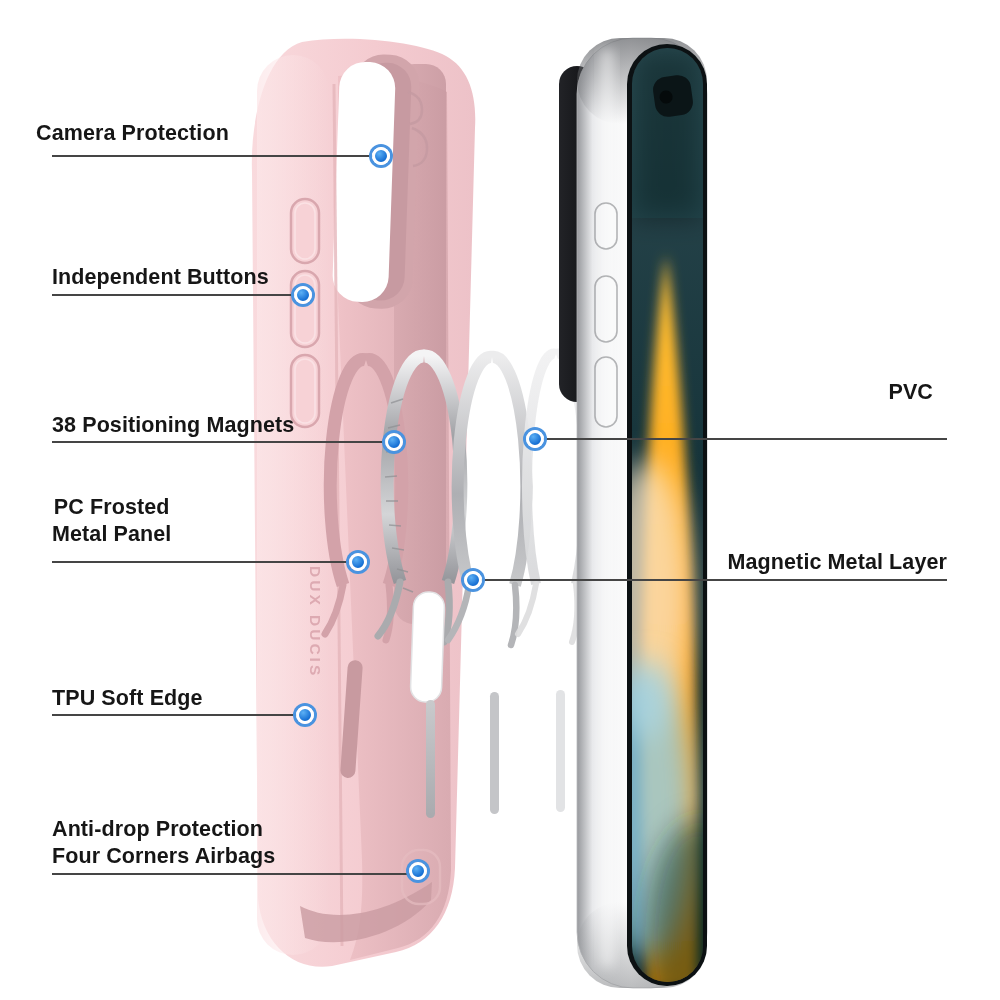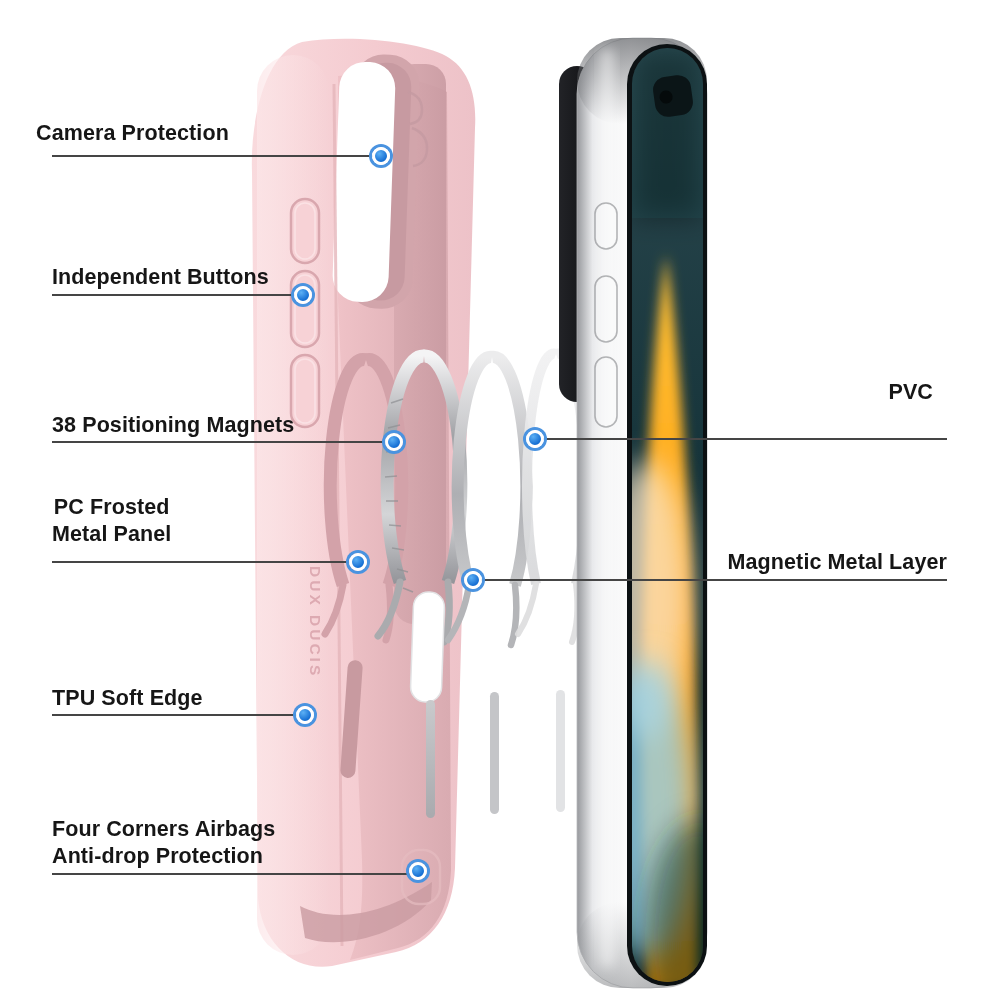--- a/index.html
+++ b/index.html
@@ -261,22 +261,22 @@
   <div class="cline" id="line-pcfrosted"></div>
   <div class="cdot" id="dot-pcfrosted"></div>
 
   <div class="lbl" id="lbl-tpu">
     <span>TPU Soft Edge</span>
   </div>
   <div class="cline" id="line-tpu"></div>
   <div class="cdot" id="dot-tpu"></div>
 
   <div class="lbl" id="lbl-fourcorners">
+    <span>Anti-drop Protection</span>
     <span>Four Corners Airbags</span>
-    <span>Anti-drop Protection</span>
   </div>
   <div class="cline" id="line-fourcorners"></div>
   <div class="cdot" id="dot-fourcorners"></div>
 
   <div class="lbl" id="lbl-pvc">
     <span>PVC</span>
   </div>
   <div class="cline" id="line-pvc"></div>
   <div class="cdot" id="dot-pvc"></div>
 

